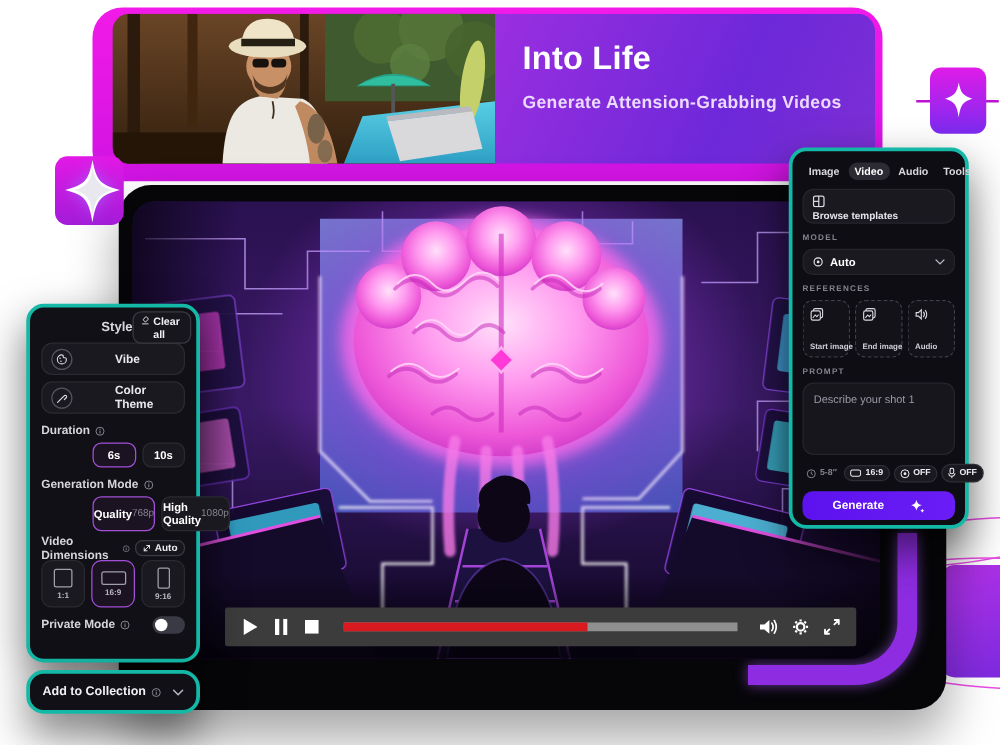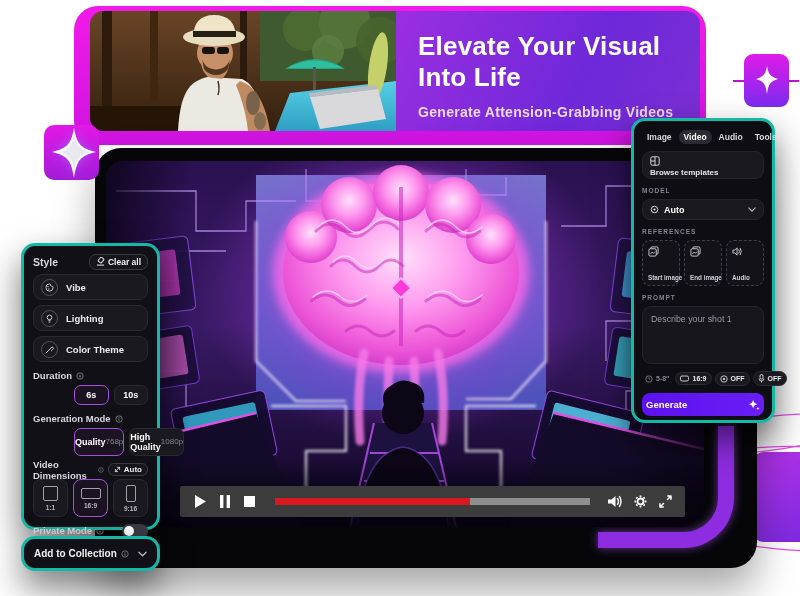--- a/index.html
+++ b/index.html
@@ -44,28 +44,28 @@
   .pbtn{display:flex;align-items:center;justify-content:center;width:15px;height:15px;cursor:pointer;}
   .progress-track{flex:1;height:7px;background:#8f8f8f;margin:0 8px;position:relative;}
   .progress-played{position:absolute;left:0;top:0;height:100%;background:#d81a20;}
 
   
   .float-panel{position:absolute;background:#111016;border:3px solid #14b8a6;border-radius:14px;
                box-shadow:0 16px 34px rgba(0,0,0,.55);box-sizing:border-box;color:#e9e9ee;}
 
   
   .style-panel{left:21px;top:243px;width:139px;height:287px;z-index:5;padding:9px;}
-  .sp-head{display:flex;align-items:center;height:14px;}
+  .sp-head{display:flex;align-items:center;height:14px;margin-left:48px;}
   .sp-title{font-size:10.5px;color:#d6d6dc;font-weight:700;}
   .clear-btn{margin-left:auto;display:flex;align-items:flex-start;gap:3px;border:1px solid #3a3a42;border-radius:7px;
              padding:2px 6px;font-size:8.5px;font-weight:700;color:#f0f0f4;cursor:pointer;background:#17161c;}
   .opt-row{margin-top:5px;height:24px;border-radius:9px;background:#1a191f;border:1px solid #2b2a31;
            display:flex;align-items:center;padding:0 7px;gap:8px;cursor:pointer;}
   .opt-ic{width:15px;height:15px;border-radius:50%;border:1px solid #55545e;display:flex;align-items:center;justify-content:center;flex:0 0 15px;}
-  .opt-label{font-size:9.5px;font-weight:600;color:#e9e9ee;}
+  .opt-label{font-size:9.5px;font-weight:600;color:#e9e9ee;margin-left:26px;}
   .sec-label{margin-top:8px;display:flex;align-items:center;gap:4px;font-size:9.5px;font-weight:700;color:#d6d6dc;height:11px;}
   .seg-row{margin-top:4px;display:flex;gap:5px;margin-left:41px;}
   .seg-btn{flex:1;height:18px;border-radius:7px;background:#1a191f;border:1px solid #2b2a31;color:#fff;
            font-size:9px;font-weight:700;display:flex;align-items:center;justify-content:center;cursor:pointer;}
   .seg-btn.sel{border-color:#a34fd8;background:#1b1322;}
   .seg-btn.tall{height:26px;flex-direction:row;line-height:1.15;}
   .seg-sub{font-size:8px;font-weight:400;color:#84848e;}
   .auto-btn{margin-left:auto;display:flex;align-items:center;gap:3px;border:1px solid #3a3a42;border-radius:6px;
             padding:1px 5px;font-size:8px;font-weight:700;color:#e9e9ee;cursor:pointer;background:#17161c;}
   .ratio-row{margin-top:4px;display:flex;gap:5px;}
@@ -100,21 +100,21 @@
   .ref-label{position:absolute;left:5px;bottom:4px;font-size:6.3px;font-weight:600;color:#cfcfd8;white-space:nowrap;}
   .prompt-box{margin-top:3px;height:58px;border-radius:9px;background:#17161c;border:1px solid #26252c;box-sizing:border-box;}
   .prompt-box textarea{width:100%;height:100%;background:transparent;border:0;outline:none;resize:none;
         font-family:"Liberation Sans",sans-serif;font-size:8.8px;color:#e9e9ee;padding:7px 8px;box-sizing:border-box;}
   .prompt-box textarea::placeholder{color:#9a9aa6;}
   .chips-row{margin-top:7px;display:flex;gap:3px;align-items:center;}
   .chip{display:flex;align-items:center;gap:3px;border:1px solid #2e2d36;background:#1a191f;border-radius:8px;
         padding:2px 4px;font-size:7px;font-weight:700;color:#ececf2;cursor:pointer;white-space:nowrap;}
   .chip.muted{border-color:transparent;background:transparent;color:#84848e;padding:2px 2px;}
   .generate-btn{margin-top:7px;height:23px;border-radius:8px;background:linear-gradient(90deg,#5c12ee,#6a1df6);
-        display:flex;align-items:center;padding:0 4px;cursor:pointer;}
+        display:flex;align-items:center;padding:0 24px;cursor:pointer;}
   .generate-label{font-size:9.5px;font-weight:700;color:#fff;}
   .gen-sparkle{margin-left:auto;display:flex;}
 
   svg{display:block;}
 </style>
 </head>
 <body>
 
 <div class="stage">
 
@@ -174,21 +174,20 @@
         <path d="M103,26 Q104,4 124,4 Q145,4 146,26 Z" fill="#efe4c8"></path>
         <rect x="103" y="20" width="43" height="6" fill="#262014"></rect>
         <path d="M128,70 Q130,78 128,84" stroke="#3a2a18" stroke-width="1.4" fill="none"></path>
 
         <path d="M220,86 L288,78 L296,108 L230,118 Z" fill="#d9d9dc"></path>
         <path d="M220,86 L288,78 L286,74 L219,82 Z" fill="#b9b9bf"></path>
       </svg>
     </div>
     <div class="banner-text">
       <div class="banner-title">
-        <div>Elevate Your Visual</div>
         <div>Into Life</div>
       </div>
       <div class="banner-sub">Generate Attension-Grabbing Videos</div>
     </div>
   </div>
 
   <div class="badge-line"></div>
   <div class="sparkle-badge">
     <svg width="30" height="34" viewBox="0 0 30 34">
       <path d="M15,2 C16.5,10 18,12.5 26,15 C18,17.5 16.5,20 15,30 C13.5,20 12,17.5 4,15 C12,12.5 13.5,10 15,2 Z" fill="#ffffff"></path>
@@ -401,29 +400,20 @@
             <path d="M5,1 A4,4 0 1 0 9,5 A1.4,1.4 0 0 0 7.4,3.6 A1.2,1.2 0 0 1 6.2,2.2 A1.2,1.2 0 0 0 5,1 Z" fill="none" stroke="#d8d8e0" stroke-width="1"></path>
             <circle cx="3.4" cy="4" r=".7" fill="#d8d8e0"></circle>
             <circle cx="4.2" cy="6.6" r=".7" fill="#d8d8e0"></circle>
           </svg>
       </span>
       <span class="opt-label">Vibe</span>
     </div>
     <div class="opt-row">
       <span class="opt-ic">
         <svg width="9" height="9" viewBox="0 0 10 10">
-            <circle cx="5" cy="3.8" r="2.6" fill="none" stroke="#d8d8e0" stroke-width="1"></circle>
-            <path d="M3.8,7.4 H6.2 M4.1,9 H5.9" stroke="#d8d8e0" stroke-width="1"></path>
-          </svg>
-      </span>
-      <span class="opt-label">Lighting</span>
-    </div>
-    <div class="opt-row">
-      <span class="opt-ic">
-        <svg width="9" height="9" viewBox="0 0 10 10">
             <path d="M1.2,8.8 L5.4,4.6 M5.4,4.6 L6.8,3.2 A1.3,1.3 0 1 1 8.6,4.9 L7.2,6.3" stroke="#d8d8e0" stroke-width="1.1" fill="none" stroke-linecap="round"></path>
           </svg>
       </span>
       <span class="opt-label">Color Theme</span>
     </div>
 
     <div class="sec-label">
       <span>Duration</span>
       <svg width="8" height="8" viewBox="0 0 10 10">
           <circle cx="5" cy="5" r="4" fill="none" stroke="#84848e" stroke-width="1"></circle>

